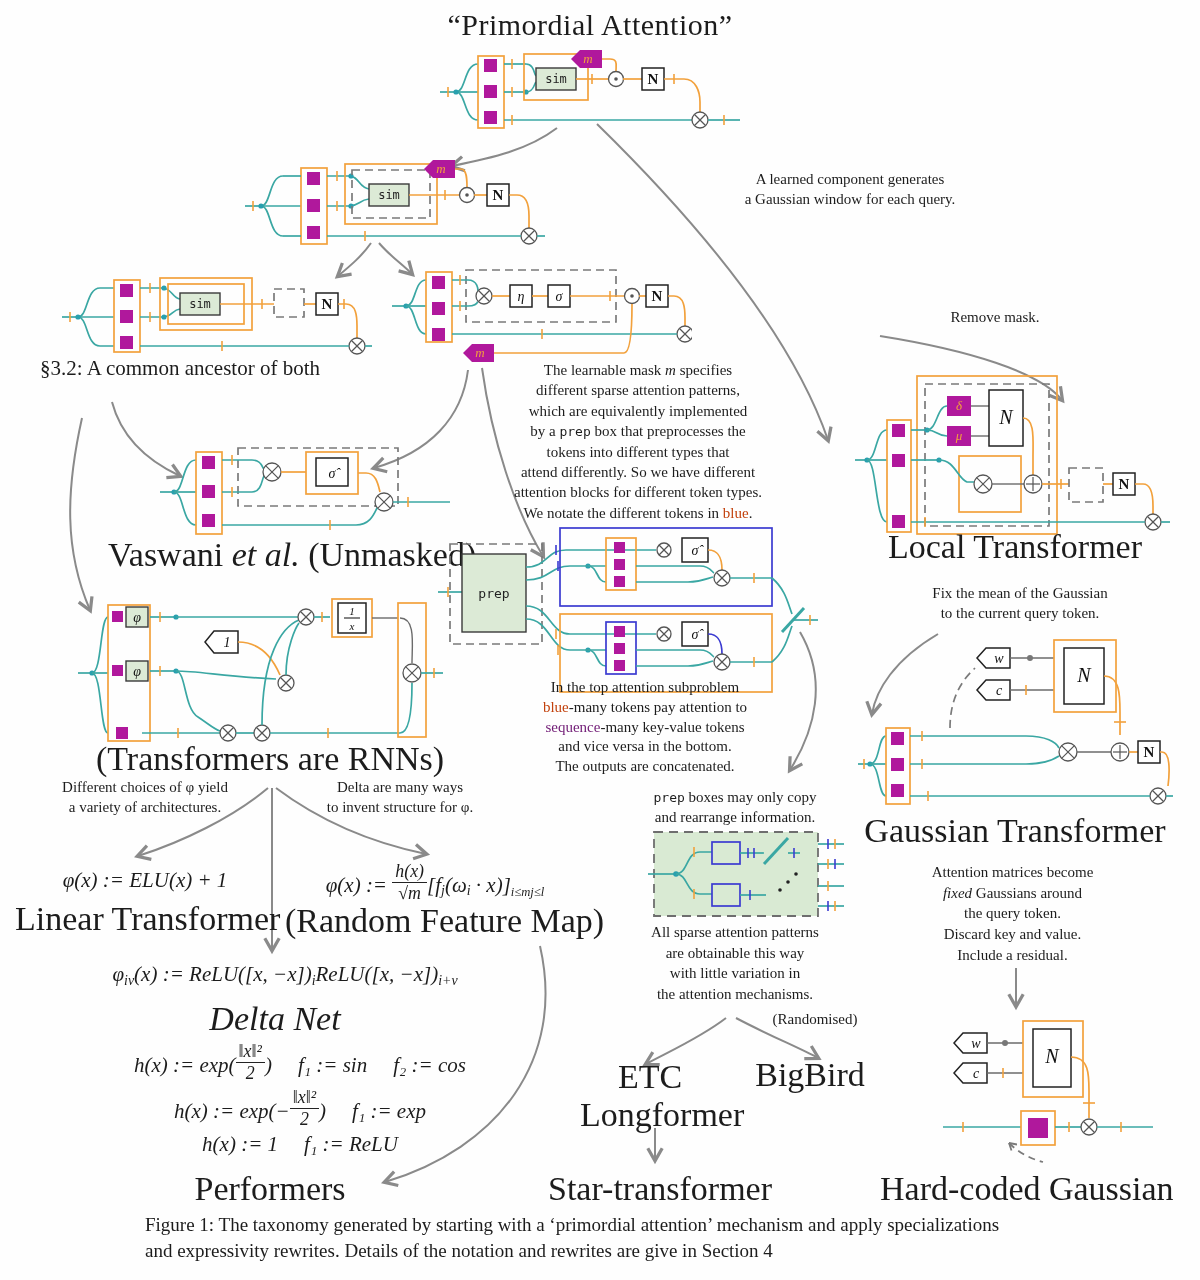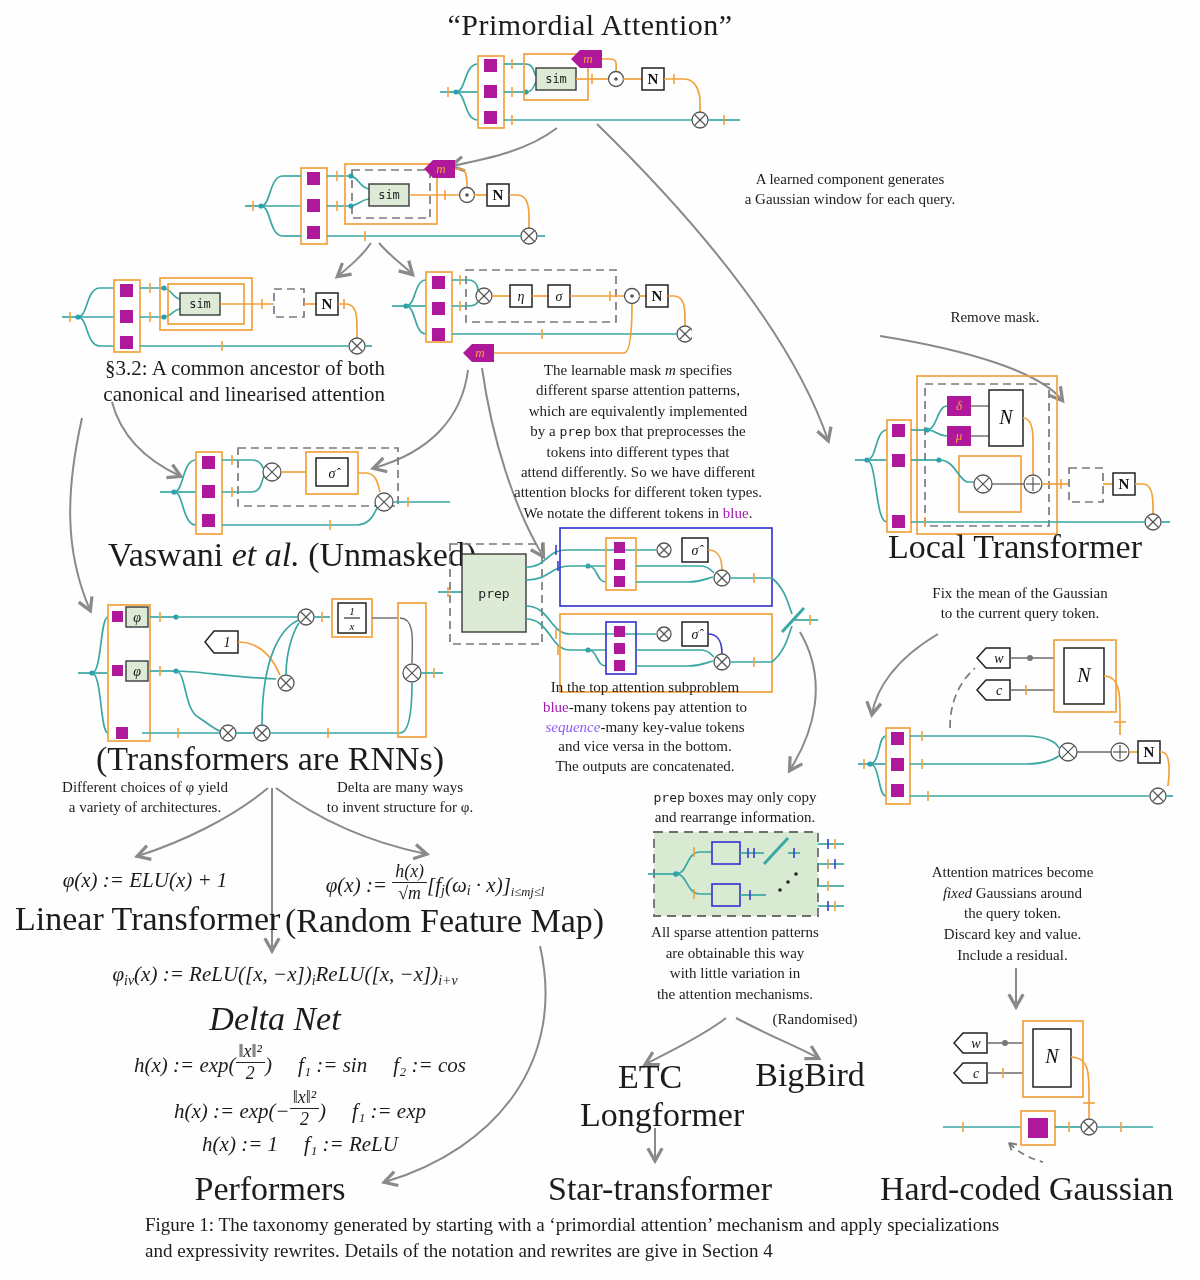--- a/index.html
+++ b/index.html
@@ -5,22 +5,22 @@
   html,body{margin:0;padding:0;background:#ffffff;}
   #canvas{position:relative;width:1200px;height:1280px;background:#fefefe;overflow:hidden;
           font-family:"Liberation Serif",serif;color:#1c1c1c;}
   .abs{position:absolute;}
   .lay2{z-index:2;}
   .ctr{text-align:center;}
   .title{font-size:30px;letter-spacing:.5px;}
   .biglabel{font-size:34px;white-space:nowrap;}
   .midlabel{font-size:21px;line-height:1.25;}
   .note{font-size:15px;line-height:1.3;}
-  .blue{color:#a21caf;}
-  .orangetxt{color:#8b5cf6;font-style:italic;}
+  .blue{color:#c2410c;}
+  .orangetxt{color:#701a75;}
   .mono{font-family:"DejaVu Sans Mono",monospace;font-size:13px;}
   .ital{font-style:italic;}
   .math{font-size:21px;font-style:italic;white-space:nowrap;}
   .sub{font-size:66%;vertical-align:-22%;}
   .stack{display:inline-flex;flex-direction:row;font-size:60%;line-height:1.05;vertical-align:-32%;font-style:italic;}
   .frac{display:inline-block;vertical-align:-38%;text-align:center;line-height:1.05;font-size:85%;}
   .frac .num{display:block;padding:0 3px 1px;border-bottom:1.3px solid #222;}
   .frac .den{display:block;padding-top:1px;}
   .caption{font-size:19px;line-height:1.38;}
   
@@ -235,23 +235,22 @@
     <g>
       <circle class="nodec" cx="295" cy="74" r="8"></circle>
       <line class="nodel" x1="289.5" y1="68.5" x2="300.5" y2="79.5"></line>
         <line class="nodel" x1="300.5" y1="68.5" x2="289.5" y2="79.5"></line>
     </g>
     <path class="wire" d="M78,74 H287"></path>
       <path class="wire" d="M303,74 H310"></path>
       <line class="tick" x1="160" y1="69" x2="160" y2="79"></line>
   </svg>
 
-  <div class="abs lay2 midlabel" style="left:40px;top:355px;width:345px;text-align:right;">
+  <div class="abs lay2 midlabel" style="left:40px;top:355px;width:345px;text-align:left;">
     <div>§3.2: A common ancestor of both</div>
-    <div>canonical and linearised attention</div>
   </div>
 
   <svg class="abs lay2" style="left:392px;top:266px;" width="300" height="100" viewBox="0 0 300 100">
     <path class="wire" d="M0,40 H14"></path>
       <circle class="dot" cx="14" cy="40" r="2.6"></circle>
     <path class="wire" d="M14,40 C24,40 22,14 34,14"></path>
       <path class="wire" d="M14,40 H34"></path>
       <path class="wire" d="M14,40 C24,40 22,68 34,68"></path>
     <g>
       <rect class="obox" x="34" y="6" width="26" height="70"></rect>
@@ -665,20 +664,21 @@
     <g>
       <circle class="nodec" cx="300" cy="160" r="8"></circle>
       <line class="nodel" x1="294.5" y1="154.5" x2="305.5" y2="165.5"></line>
         <line class="nodel" x1="305.5" y1="154.5" x2="294.5" y2="165.5"></line>
     </g>
     <path class="wire" d="M52,160 H292"></path>
       <path class="wire" d="M308,160 H315"></path>
       <line class="tick" x1="70" y1="155" x2="70" y2="165"></line>
   </svg>
 
+  <div class="abs lay2 biglabel ctr" style="left:855px;top:812px;width:320px;">Gaussian Transformer</div>
 
   <div class="abs lay2 note ctr" style="left:35px;top:778px;width:220px;">
     <div>Different choices of φ yield</div>
     <div>a variety of architectures.</div>
   </div>
   <div class="abs lay2 note ctr" style="left:315px;top:778px;width:170px;">
     <div>Delta are many ways</div>
     <div>to invent structure for φ.</div>
   </div>
 

